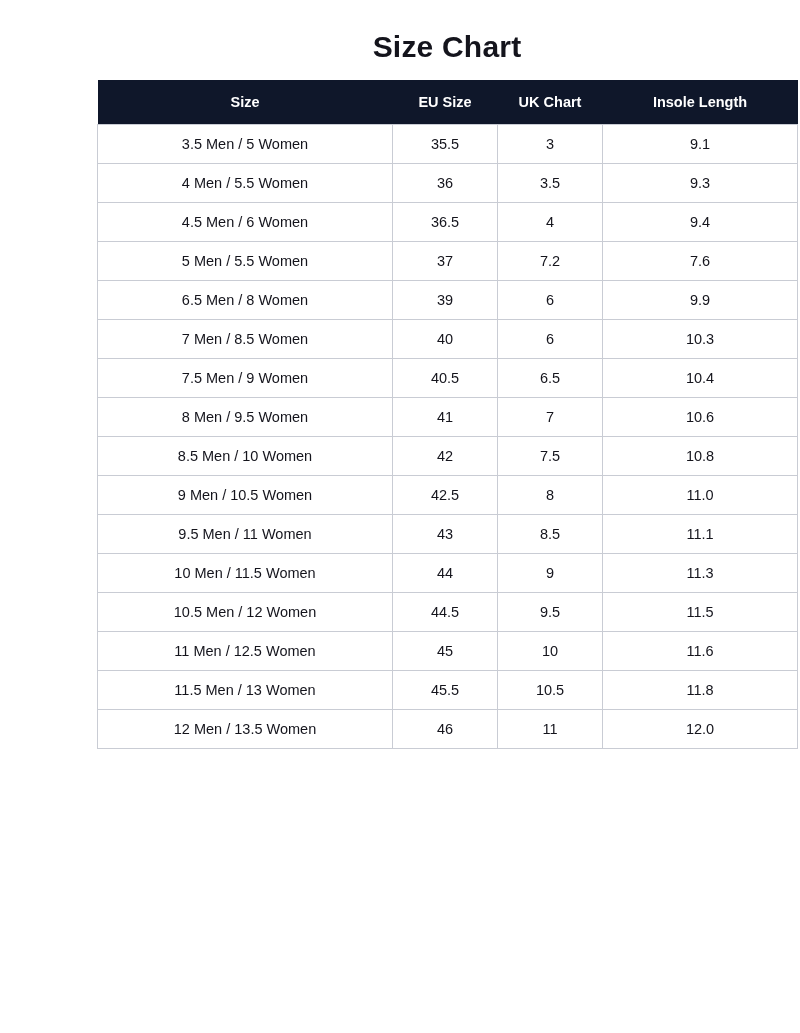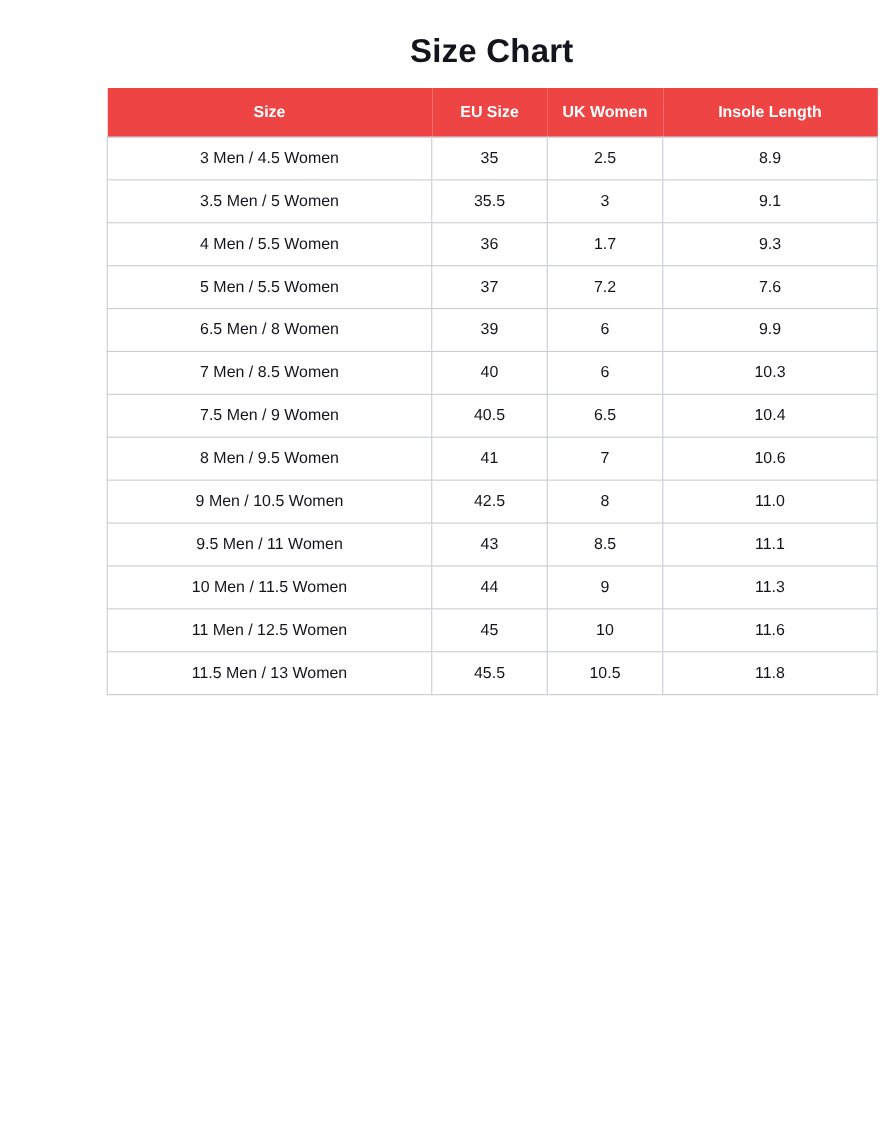--- a/index.html
+++ b/index.html
@@ -46,21 +46,21 @@
   }
   .table-wrap {
     padding: 16px 50px 0 50px;
   }
   table.size-chart {
     border-collapse: collapse;
     width: 700px;
     table-layout: fixed;
   }
   table.size-chart thead th {
-    background: #ef4444;
+    background: #0f172a;
     color: #ffffff;
     font-size: 14.5px;
     font-weight: bold;
     padding: 14px 4px;
     text-align: center;
     border: none;
   }
   table.size-chart tbody td {
     border: 1px solid #c9ccd4;
     text-align: center;
@@ -88,42 +88,42 @@
       <colgroup>
         <col class="c-size">
         <col class="c-eu">
         <col class="c-uk">
         <col class="c-insole">
       </colgroup>
       <thead>
         <tr>
           <th>Size</th>
           <th>EU Size</th>
-          <th>UK Women</th>
+          <th>UK Chart</th>
           <th>Insole Length</th>
         </tr>
       </thead>
       <tbody id="table-body">
           <tr>
-            <td>3 Men / 4.5 Women</td>
-            <td>35</td>
-            <td>2.5</td>
-            <td>8.9</td>
-          </tr>
-          <tr>
             <td>3.5 Men / 5 Women</td>
             <td>35.5</td>
             <td>3</td>
             <td>9.1</td>
           </tr>
           <tr>
             <td>4 Men / 5.5 Women</td>
             <td>36</td>
-            <td>1.7</td>
+            <td>3.5</td>
             <td>9.3</td>
+          </tr>
+          <tr>
+            <td>4.5 Men / 6 Women</td>
+            <td>36.5</td>
+            <td>4</td>
+            <td>9.4</td>
           </tr>
           <tr>
             <td>5 Men / 5.5 Women</td>
             <td>37</td>
             <td>7.2</td>
             <td>7.6</td>
           </tr>
           <tr>
             <td>6.5 Men / 8 Women</td>
             <td>39</td>
@@ -142,46 +142,64 @@
             <td>6.5</td>
             <td>10.4</td>
           </tr>
           <tr>
             <td>8 Men / 9.5 Women</td>
             <td>41</td>
             <td>7</td>
             <td>10.6</td>
           </tr>
           <tr>
+            <td>8.5 Men / 10 Women</td>
+            <td>42</td>
+            <td>7.5</td>
+            <td>10.8</td>
+          </tr>
+          <tr>
             <td>9 Men / 10.5 Women</td>
             <td>42.5</td>
             <td>8</td>
             <td>11.0</td>
           </tr>
           <tr>
             <td>9.5 Men / 11 Women</td>
             <td>43</td>
             <td>8.5</td>
             <td>11.1</td>
           </tr>
           <tr>
             <td>10 Men / 11.5 Women</td>
             <td>44</td>
             <td>9</td>
             <td>11.3</td>
           </tr>
           <tr>
+            <td>10.5 Men / 12 Women</td>
+            <td>44.5</td>
+            <td>9.5</td>
+            <td>11.5</td>
+          </tr>
+          <tr>
             <td>11 Men / 12.5 Women</td>
             <td>45</td>
             <td>10</td>
             <td>11.6</td>
           </tr>
           <tr>
             <td>11.5 Men / 13 Women</td>
             <td>45.5</td>
             <td>10.5</td>
             <td>11.8</td>
           </tr>
+          <tr>
+            <td>12 Men / 13.5 Women</td>
+            <td>46</td>
+            <td>11</td>
+            <td>12.0</td>
+          </tr>
         </tbody>
     </table>
   </div>
 
 </div>
 
 </body></html>

